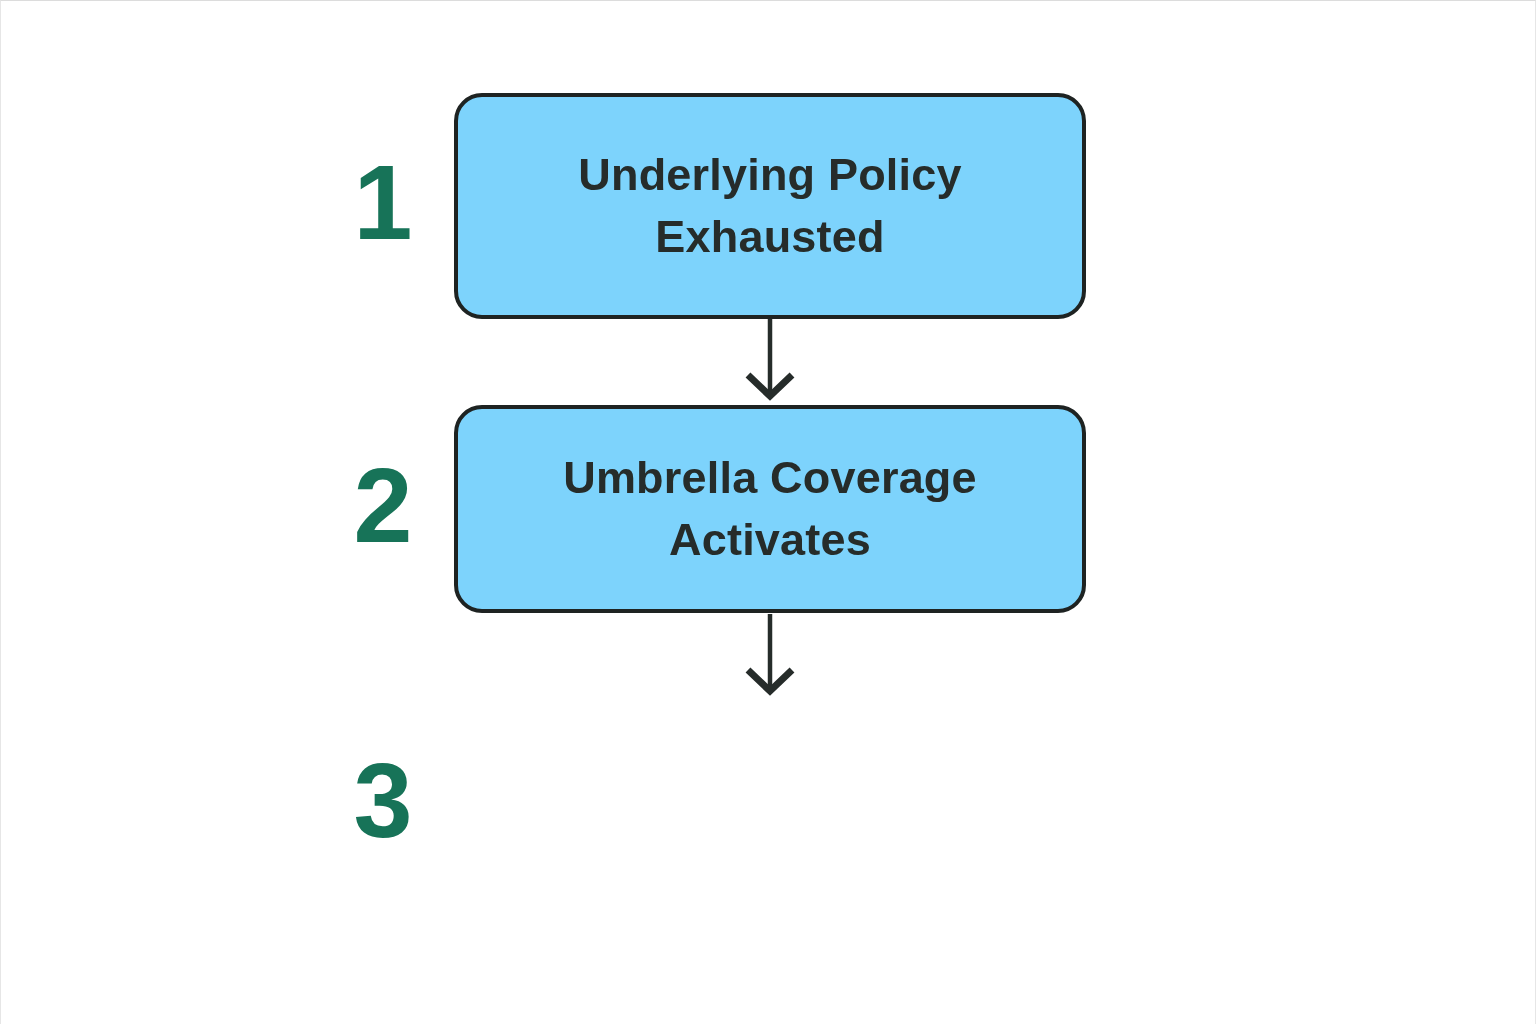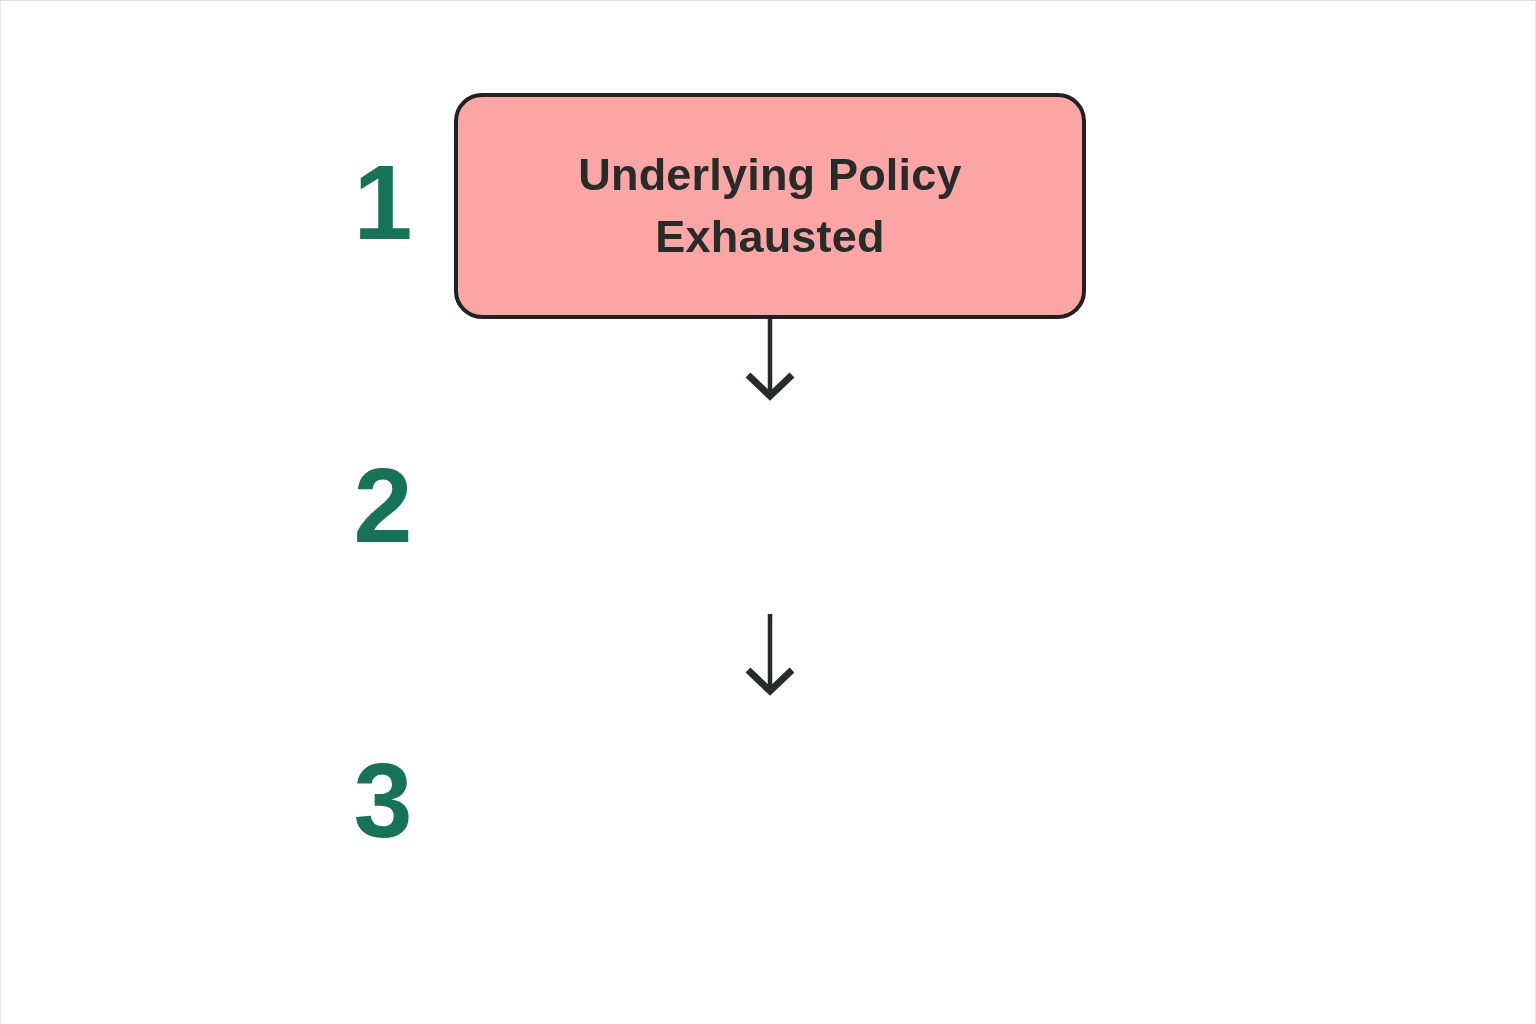--- a/index.html
+++ b/index.html
@@ -37,21 +37,21 @@
     line-height: 1;
   }
   .step-box {
     position: absolute;
     left: 453px;
     width: 632px;
     height: 100%;
     box-sizing: border-box;
     border: 4px solid var(--border, #1e2322);
     border-radius: 28px;
-    background: #fca5a5;
+    background: #7dd3fc;
     display: flex;
     align-items: center;
     justify-content: center;
     padding: 0 30px;
   }
   .box-label {
     font-size: 45px;
     font-weight: 700;
     line-height: 1.38;
     text-align: center;
@@ -91,20 +91,23 @@
     </div>
   </div>
 
   <svg class="arrow arrow-1" viewBox="0 0 60 84" aria-hidden="true">
     <line x1="30" y1="0" x2="30" y2="76"></line>
     <polyline points="8,56 30,77 52,56"></polyline>
   </svg>
 
   <div class="step step-2">
     <div class="step-number">2</div>
+    <div class="step-box">
+      <div class="box-label">Umbrella Coverage Activates</div>
+    </div>
   </div>
 
   <svg class="arrow arrow-2" viewBox="0 0 60 84" aria-hidden="true">
     <line x1="30" y1="0" x2="30" y2="76"></line>
     <polyline points="8,56 30,77 52,56"></polyline>
   </svg>
 
   <div class="step step-3">
     <div class="step-number">3</div>
   </div>

